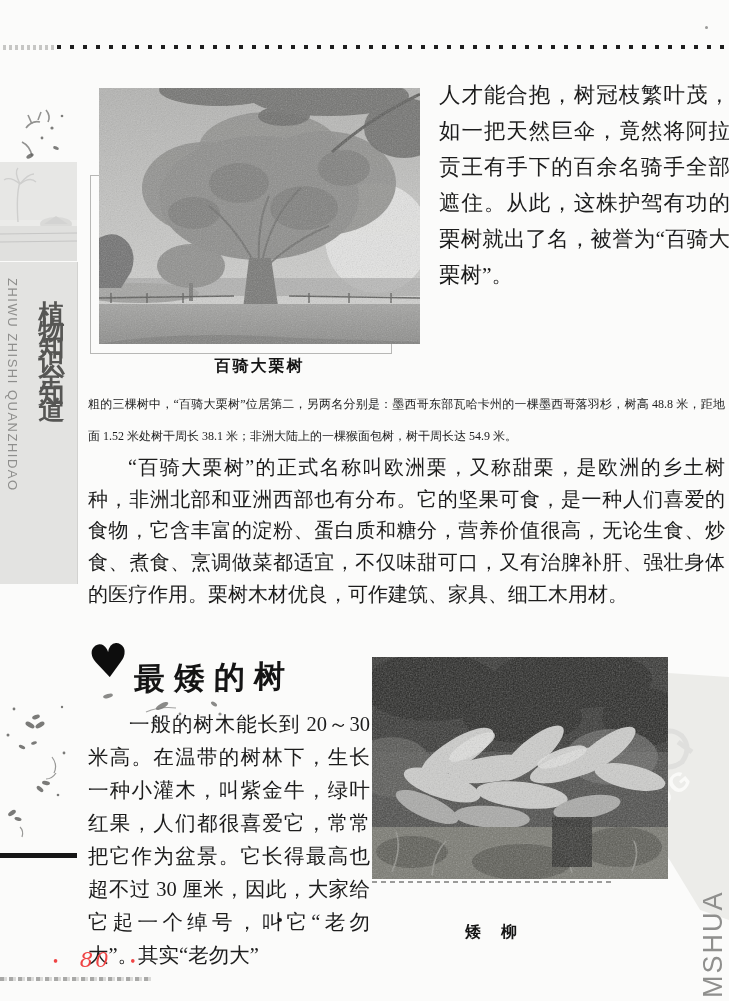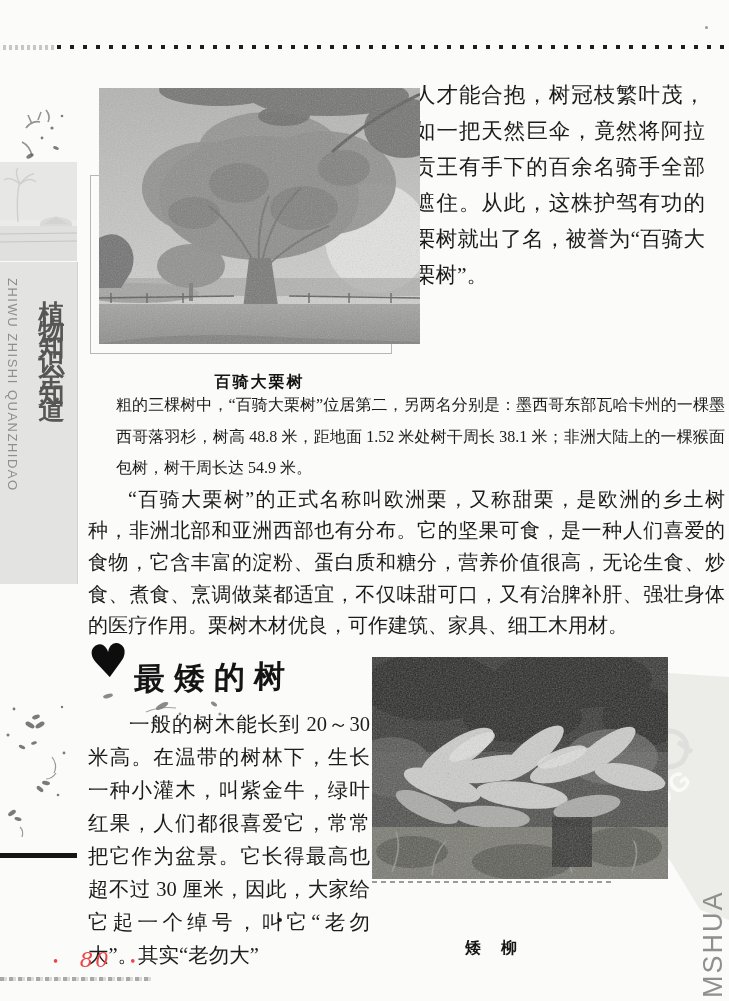--- a/index.html
+++ b/index.html
@@ -51,21 +51,21 @@
     white-space:nowrap;
     font-family:"Liberation Sans","DejaVu Sans",sans-serif;
     font-size:13px;letter-spacing:1.5px;color:#8e8e8c;
   }
   .photo-frame{
     border:1px solid #b7b7b5;
     background:transparent;
   }
   .caption{
     font-weight:bold;font-size:16px;letter-spacing:2px;
-    text-align:center;color:#151515;margin-top:16px;
+    text-align:center;color:#151515;
   }
 
   
   .heart{
     font-size:46px;color:#0d0d0d;line-height:1;
     transform:rotate(-4deg);display:inline-block;
     font-family:"DejaVu Sans",sans-serif;
   }
   .sec-title{
     font-size:31px;font-weight:900;letter-spacing:9px;
@@ -260,26 +260,26 @@
     <ellipse cx="230" cy="8" rx="80" ry="20"></ellipse>
     <ellipse cx="305" cy="40" rx="40" ry="30"></ellipse>
     <ellipse cx="185" cy="28" rx="26" ry="10"></ellipse>
   </g>
   <path d="M321 6 q-50 24 -88 58" stroke="#5e5e5c" stroke-width="3" fill="none"></path>
   <rect width="321" height="256" filter="url(#grain1)"></rect>
 </svg>
 
 <div class="abs caption z2" style="left:99px;top:356px;width:321px;">百骑大栗树</div>
 
-<div class="abs" style="left:414px;top:77px;width:291px;">
+<div class="abs" style="left:439px;top:77px;width:291px;">
   <p class="para" style="font-size:21.5px;line-height:36px;">人才能合抱，树冠枝繁叶茂，如一把天然巨伞，竟然将阿拉贡王有手下的百余名骑手全部遮住。从此，这株护驾有功的栗树就出了名，被誉为“百骑大栗树”。</p>
 </div>
 
 <div class="abs" style="left:88px;top:389px;width:637px;">
-  <p class="para" style="font-size:16px;line-height:31.6px;margin-left:28px;">粗的三棵树中，“百骑大栗树”位居第二，另两名分别是：墨西哥东部瓦哈卡州的一棵墨西哥落羽杉，树高 48.8 米，距地面 1.52 米处树干周长 38.1 米；非洲大陆上的一棵猴面包树，树干周长达 54.9 米。</p>
+  <p class="para" style="font-size:12px;line-height:31.6px;">粗的三棵树中，“百骑大栗树”位居第二，另两名分别是：墨西哥东部瓦哈卡州的一棵墨西哥落羽杉，树高 48.8 米，距地面 1.52 米处树干周长 38.1 米；非洲大陆上的一棵猴面包树，树干周长达 54.9 米。</p>
   <p class="para indent" style="font-size:20px;line-height:31.6px;">“百骑大栗树”的正式名称叫欧洲栗，又称甜栗，是欧洲的乡土树种，非洲北部和亚洲西部也有分布。它的坚果可食，是一种人们喜爱的食物，它含丰富的淀粉、蛋白质和糖分，营养价值很高，无论生食、炒食、煮食、烹调做菜都适宜，不仅味甜可口，又有治脾补肝、强壮身体的医疗作用。栗树木材优良，可作建筑、家具、细工木用材。</p>
 </div>
 
 <span class="abs heart" style="left:88px;top:638px;">♥</span>
 <div class="abs sec-title" style="left:134px;top:657px;">最矮的树</div>
 <svg class="abs" style="left:96px;top:690px;" width="190" height="30" viewBox="0 0 190 30">
   <g fill="#6e6e6c" opacity="0.8">
     <ellipse cx="12" cy="6" rx="5" ry="2" transform="rotate(-15 12 6)"></ellipse>
     <ellipse cx="66" cy="16" rx="7" ry="2.6" transform="rotate(-28 66 16)"></ellipse>
     <ellipse cx="118" cy="14" rx="3.4" ry="1.8" transform="rotate(35 118 14)"></ellipse>

